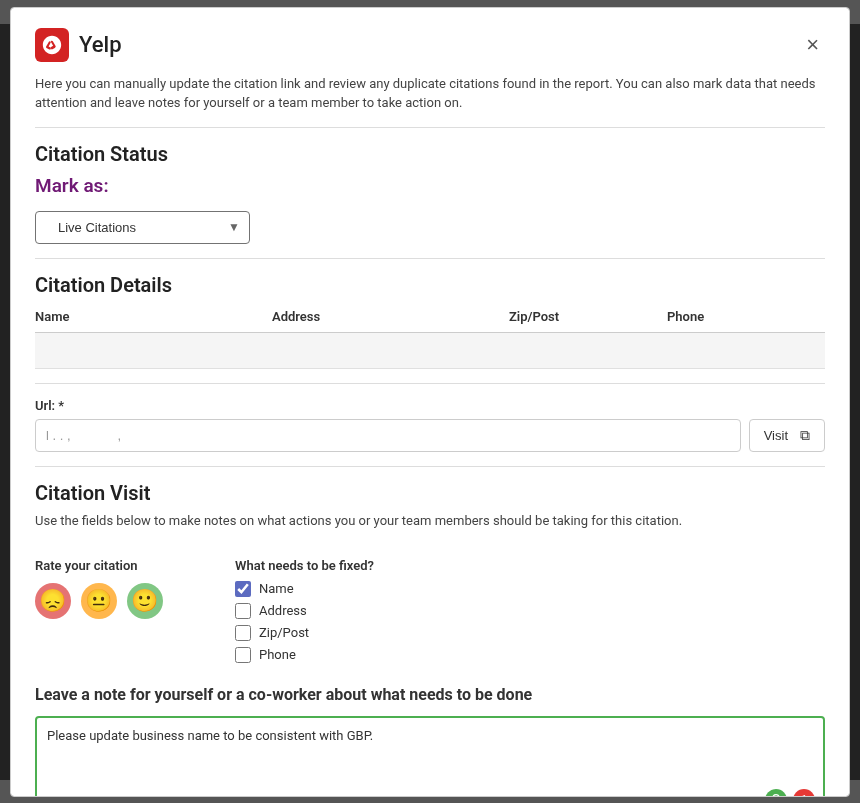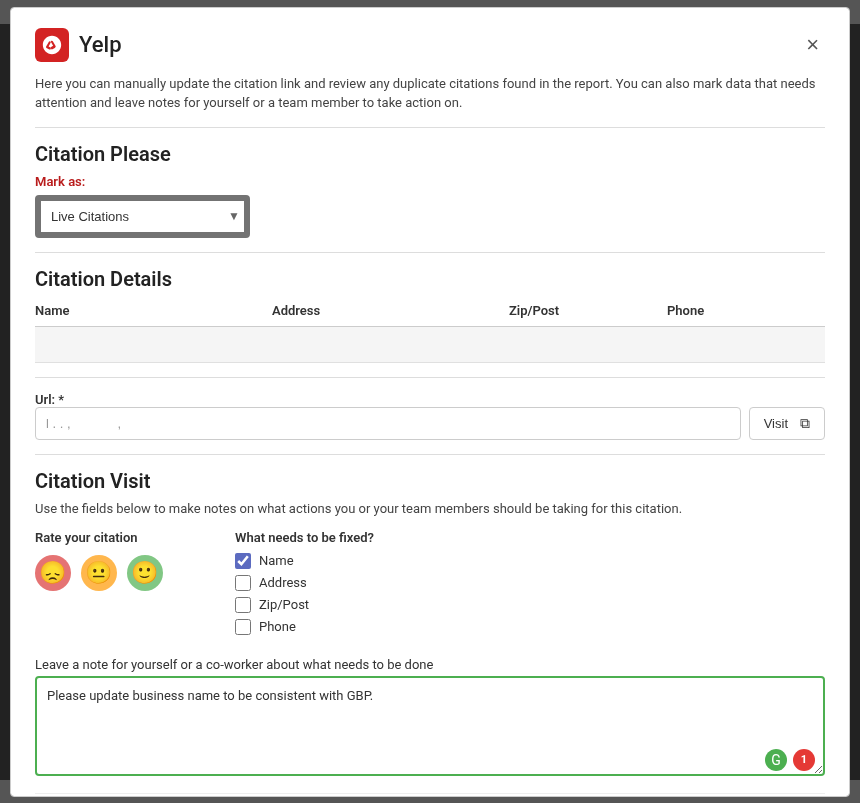--- a/index.html
+++ b/index.html
@@ -74,35 +74,35 @@
       margin-bottom: 6px;
       line-height: 1.5;
     }
     .section-title {
       font-size: 20px;
       font-weight: 600;
       color: #222;
       margin-bottom: 8px;
     }
     .field-label {
-      font-size: 13px;
-      font-weight: 600;
-      color: #b91c1c;
-      margin-bottom: 6px;
+      font-size: 19px;
+      font-weight: 600;
+      color: #701a75;
+      margin-bottom: 14px;
     }
     .select-wrapper {
       position: relative;
       display: inline-block;
       width: 215px;
     }
     .select-wrapper select {
       appearance: none;
       width: 100%;
-      padding: 8px 30px 8px 10px;
-      border: 6px solid #737373;
+      padding: 8px 30px 8px 22px;
+      border: 1px solid #737373;
       border-radius: 4px;
       background: #fff;
       font-size: 13px;
       color: #333;
       cursor: pointer;
       outline: none;
     }
     .select-arrow {
       position: absolute;
       right: 10px;
@@ -136,20 +136,21 @@
       color: #555;
       padding: 8px 4px;
     }
 
     .url-section {
       margin: 12px 0;
     }
     .url-label {
       font-size: 13px;
       font-weight: 600;
+      margin-bottom: 6px;
     }
     .url-row {
       display: flex;
       align-items: center;
       gap: 8px;
     }
     .url-input {
       flex: 1;
       padding: 8px 10px;
       border: 1px solid #ccc;
@@ -172,21 +173,21 @@
       white-space: nowrap;
     }
     .external-icon {
       font-size: 14px;
     }
 
     .health-section { margin-top: 4px; }
     .health-description {
       font-size: 13px;
       color: #444;
-      margin-bottom: 14px;
+      margin-bottom: 30px;
     }
     .health-columns {
       display: flex;
       gap: 40px;
       margin-bottom: 16px;
     }
     .rate-section { min-width: 160px; }
     .rate-label {
       font-size: 13px;
       font-weight: 600;
@@ -228,23 +229,23 @@
     }
     .checkbox-item input[type="checkbox"] {
       width: 16px;
       height: 16px;
       cursor: pointer;
       accent-color: #5c6bc0;
     }
 
     .note-section { margin-bottom: 14px; }
     .note-label {
-      font-size: 13px;
-      font-weight: 400;
-      margin-bottom: 4px;
+      font-size: 16px;
+      font-weight: 700;
+      margin-bottom: 12px;
     }
     .note-textarea-wrapper {
       position: relative;
     }
     .note-textarea {
       width: 100%;
       min-height: 100px;
       padding: 10px;
       border: 2px solid #4caf50;
       border-radius: 4px;
@@ -318,21 +319,21 @@
         <span class="modal-app-name">Yelp</span>
       </div>
       <button class="close-btn">×</button>
     </div>
 
     <p class="modal-description">Here you can manually update the citation link and review any duplicate citations found in the report. You can also mark data that needs attention and leave notes for yourself or a team member to take action on.</p>
 
     <hr class="section-hr">
 
     <div>
-      <div class="section-title">Citation Please</div>
+      <div class="section-title">Citation Status</div>
       <div class="field-label">Mark as:</div>
       <div class="select-wrapper">
         <select>
           <option>Live Citations</option>
           <option>Needs Attention</option>
           <option>Duplicate</option>
           <option>Not Listed</option>
         </select>
         <span class="select-arrow">▼</span>
       </div>

